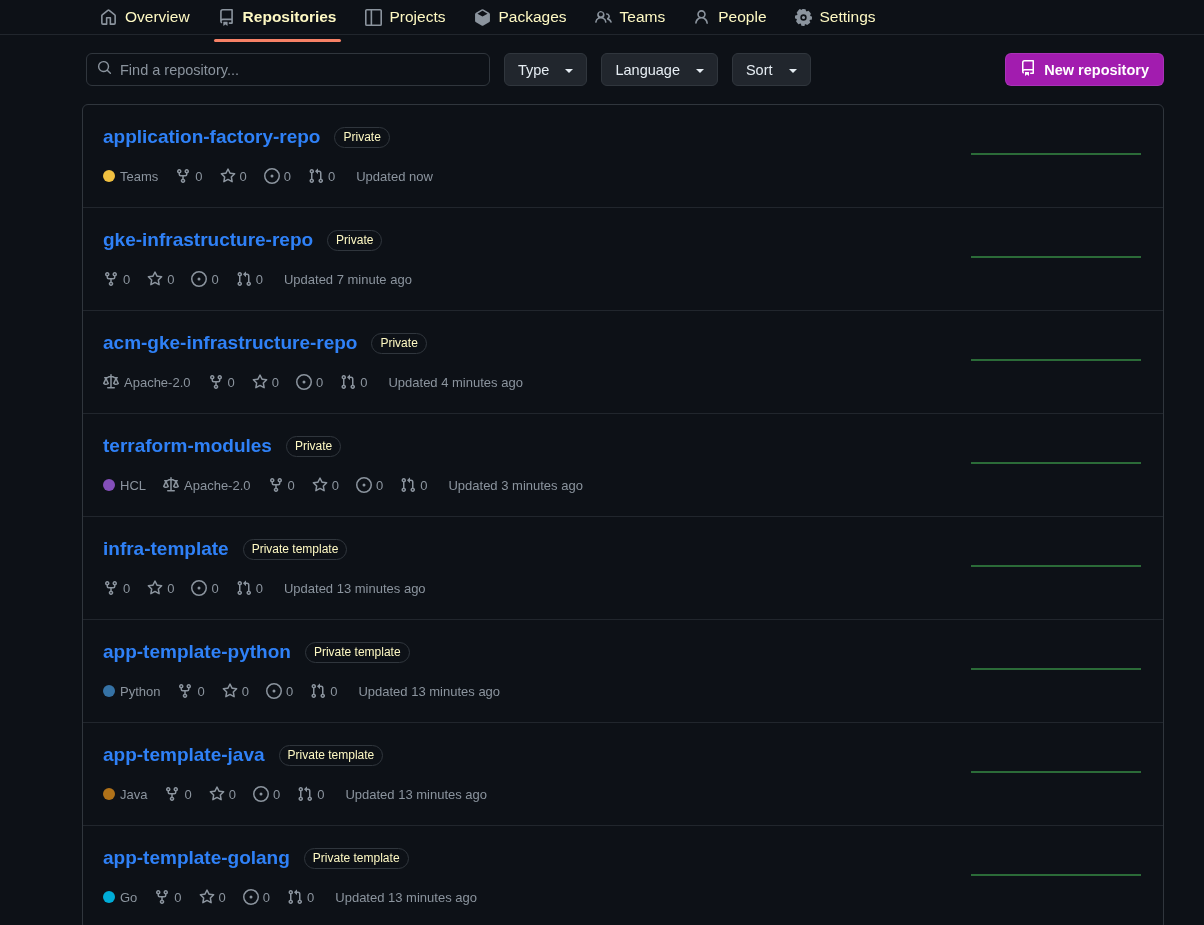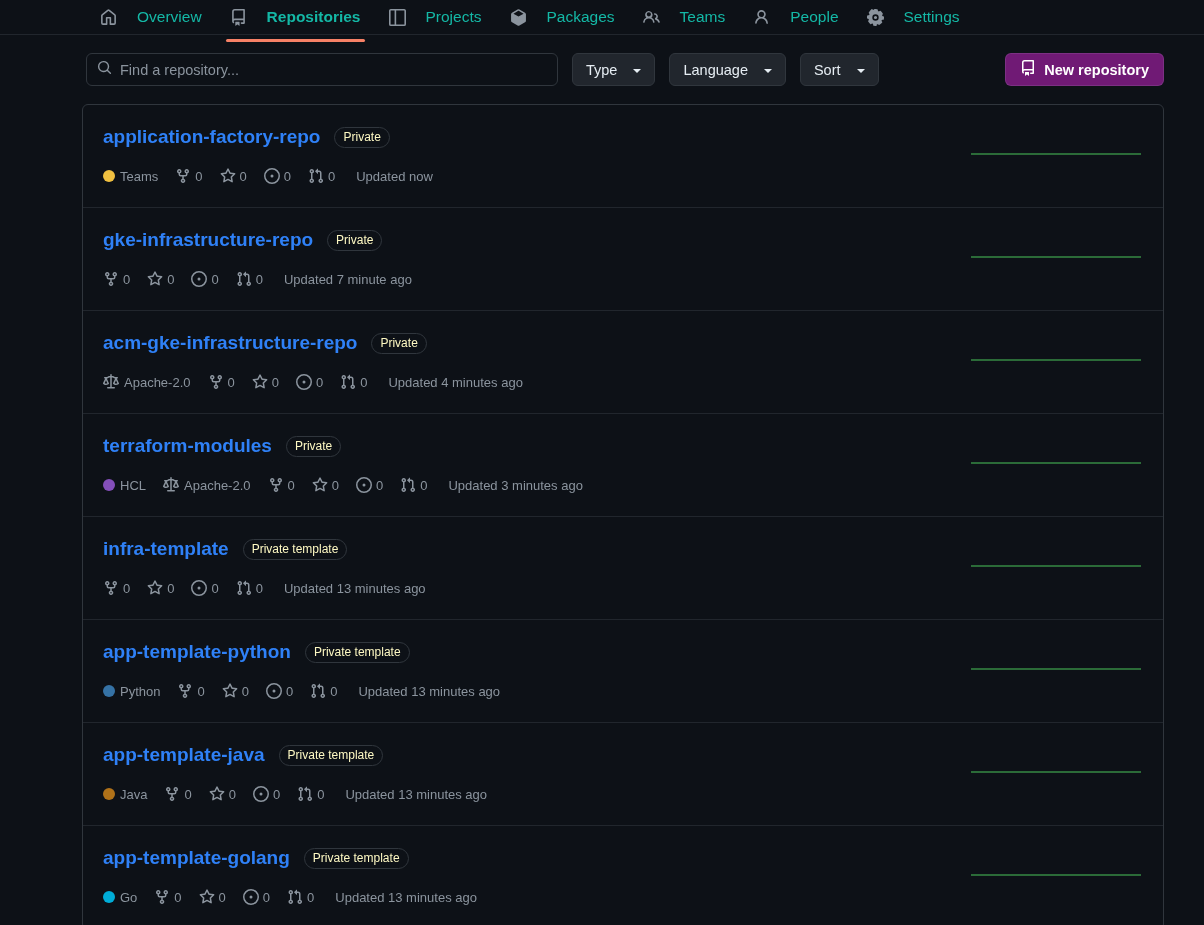--- a/index.html
+++ b/index.html
@@ -11,44 +11,44 @@
     -webkit-font-smoothing: antialiased;
   }
 
   
   .nav-wrap { position: relative; height: 35px; }
   .nav {
     display: flex; align-items: center; gap: 0px;
     padding-left: 86px; height: 34px;
   }
   .nav-item {
-    display: flex; align-items: center; gap: 20px;
+    display: flex; align-items: center; gap: 8px;
     padding: 0 14px; height: 34px;
-    font-size: 15.5px; color: #14b8a6; white-space: nowrap;
+    font-size: 15.5px; color: #fef9c3; white-space: nowrap;
     position: relative; cursor: pointer;
   }
   .nav-item.active { font-weight: bold; }
   .nav-item .underline {
     position: absolute; left: 10px; right: 10px; bottom: -8px;
     height: 3px; background: #f78166; border-radius: 6px;
   }
   .nav-icon { display: inline-flex; width: 17px; height: 17px; color: #8b949e; }
   .nav-icon svg { width: 17px; height: 17px; fill: currentColor; }
   .nav-divider {
     position: absolute; left: 0; right: 0; top: 34px;
     height: 1px; background: #21262d;
   }
 
   
   .filter-bar {
     display: flex; align-items: center;
     padding: 18px 40px 0 86px; gap: 14px;
   }
   .search-box {
-    position: relative; width: 472px; height: 33px;
+    position: relative; width: 404px; height: 33px;
     background: #0d1117; border: 1px solid #30363d; border-radius: 6px;
     display: flex; align-items: center; padding: 0 10px; gap: 8px;
   }
   .search-box svg { width: 15px; height: 15px; fill: #8b949e; flex: none; }
   .search-box input {
     flex: 1; background: transparent; border: none; outline: none;
     color: #e6edf3; font-size: 14.5px; font-family: "Liberation Sans", sans-serif;
   }
   .search-box input::placeholder { color: #8b949e; }
 
@@ -60,21 +60,21 @@
   }
   .caret {
     width: 0; height: 0; border-left: 4px solid transparent;
     border-right: 4px solid transparent; border-top: 4px solid #e6edf3;
     margin-top: 2px;
   }
   .spacer { flex: 1; }
   .new-repo-btn {
     display: flex; align-items: center; gap: 8px;
     height: 33px; padding: 0 14px;
-    background: #701a75; border: 1px solid rgba(240,246,252,0.1);
+    background: #a21caf; border: 1px solid rgba(240,246,252,0.1);
     border-radius: 6px; color: #ffffff;
     font-size: 14.5px; font-weight: bold; cursor: pointer; white-space: nowrap;
   }
   .new-repo-btn svg { width: 16px; height: 16px; fill: #ffffff; }
 
   
   .repo-list-wrap { padding: 18px 40px 0 82px; }
   .repo-list {
     border: 1px solid #30363d; border-radius: 6px;
     overflow: hidden; background: #0d1117;

